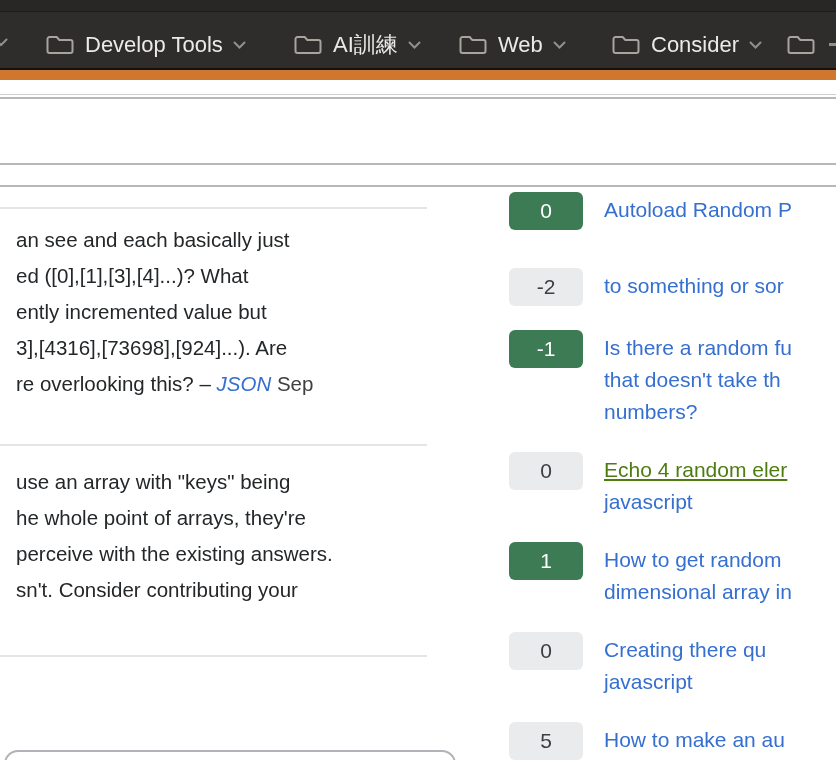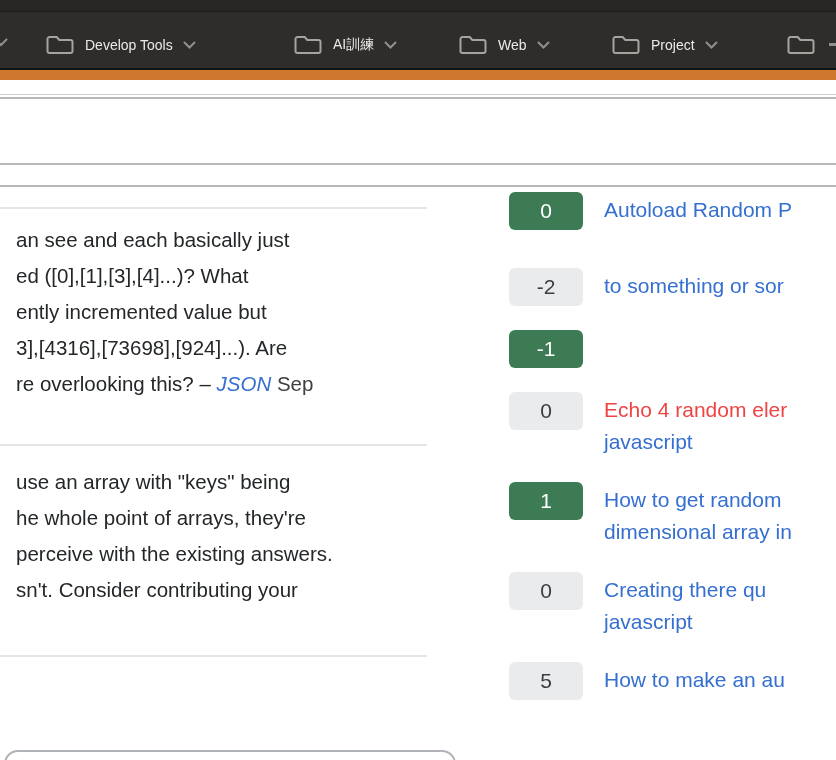--- a/index.html
+++ b/index.html
@@ -15,21 +15,21 @@
     position:absolute;left:0;top:0;width:836px;height:68px;
     background:#2f2d2b;
   }
   .tabstrip{
     position:absolute;left:0;top:0;width:836px;height:11px;
     background:#292725;border-bottom:1px solid #1d1c1b;
   }
   .bm-item{
     position:absolute;top:30px;height:30px;
     display:flex;align-items:center;gap:10px;
-    color:#eceae7;font-size:14px;white-space:nowrap;
+    color:#eceae7;font-size:22px;white-space:nowrap;
   }
   .lead-chevron{position:absolute;left:-6px;top:38px;}
   .edge-dash{position:absolute;left:829px;top:43px;width:8px;height:3px;background:#928f8a;}
   .black-line{position:absolute;left:0;top:68px;width:836px;height:2px;background:#121212;}
   .orange-bar{position:absolute;left:0;top:70px;width:836px;height:10px;}
   
   .rule{position:absolute;left:0;}
   .rule.full{width:836px;}
   .rule.half{width:427px;}
   .r-thin{height:1px;background:#cdd0d3;}
@@ -99,21 +99,21 @@
         </svg>
         <span>Web</span>
         <svg width="13" height="8" viewBox="0 0 13 8">
           <polyline points="1.5,1.5 6.5,6.5 11.5,1.5" fill="none" stroke="#93908b" stroke-width="2" stroke-linecap="round"></polyline>
         </svg>
       </div>
       <div class="bm-item" style="left: 611px;">
         <svg width="30" height="24" viewBox="0 0 30 24">
           <path d="M2.5 7 V6 a2 2 0 0 1 2-2 h7.2 l2.6 3 H25.5 a2 2 0 0 1 2 2 v9 a2 2 0 0 1 -2 2 h-21 a2 2 0 0 1 -2-2 z" fill="none" stroke="#a7a39d" stroke-width="2"></path>
         </svg>
-        <span>Project</span>
+        <span>Consider</span>
         <svg width="13" height="8" viewBox="0 0 13 8">
           <polyline points="1.5,1.5 6.5,6.5 11.5,1.5" fill="none" stroke="#93908b" stroke-width="2" stroke-linecap="round"></polyline>
         </svg>
       </div>
       <div class="bm-item" style="left: 786px;">
         <svg width="30" height="24" viewBox="0 0 30 24">
           <path d="M2.5 7 V6 a2 2 0 0 1 2-2 h7.2 l2.6 3 H25.5 a2 2 0 0 1 2 2 v9 a2 2 0 0 1 -2 2 h-21 a2 2 0 0 1 -2-2 z" fill="none" stroke="#a7a39d" stroke-width="2"></path>
         </svg>
       </div>
     </div>
@@ -154,25 +154,30 @@
       </div>
     </div>
     <div class="rel-item">
       <div class="score normal">-2</div>
       <div class="rel-lines">
         <div style="color: rgb(53, 111, 208);">to something or sor</div>
       </div>
     </div>
     <div class="rel-item">
       <div class="score answered" style="background: rgb(60, 123, 83); color: rgb(255, 255, 255);">-1</div>
+      <div class="rel-lines">
+        <div style="color: rgb(53, 111, 208);">Is there a random fu</div>
+        <div style="color: rgb(53, 111, 208);">that doesn't take th</div>
+        <div style="color: rgb(53, 111, 208);">numbers?</div>
+      </div>
     </div>
     <div class="rel-item">
       <div class="score normal">0</div>
       <div class="rel-lines">
-        <div style="color: #ef4444;">Echo 4 random eler</div>
+        <div style="color: #4d7c0f; text-decoration: underline;">Echo 4 random eler</div>
         <div style="color: rgb(53, 111, 208);">javascript</div>
       </div>
     </div>
     <div class="rel-item">
       <div class="score answered" style="background: rgb(60, 123, 83); color: rgb(255, 255, 255);">1</div>
       <div class="rel-lines">
         <div style="color: rgb(53, 111, 208);">How to get random</div>
         <div style="color: rgb(53, 111, 208);">dimensional array in</div>
       </div>
     </div>

